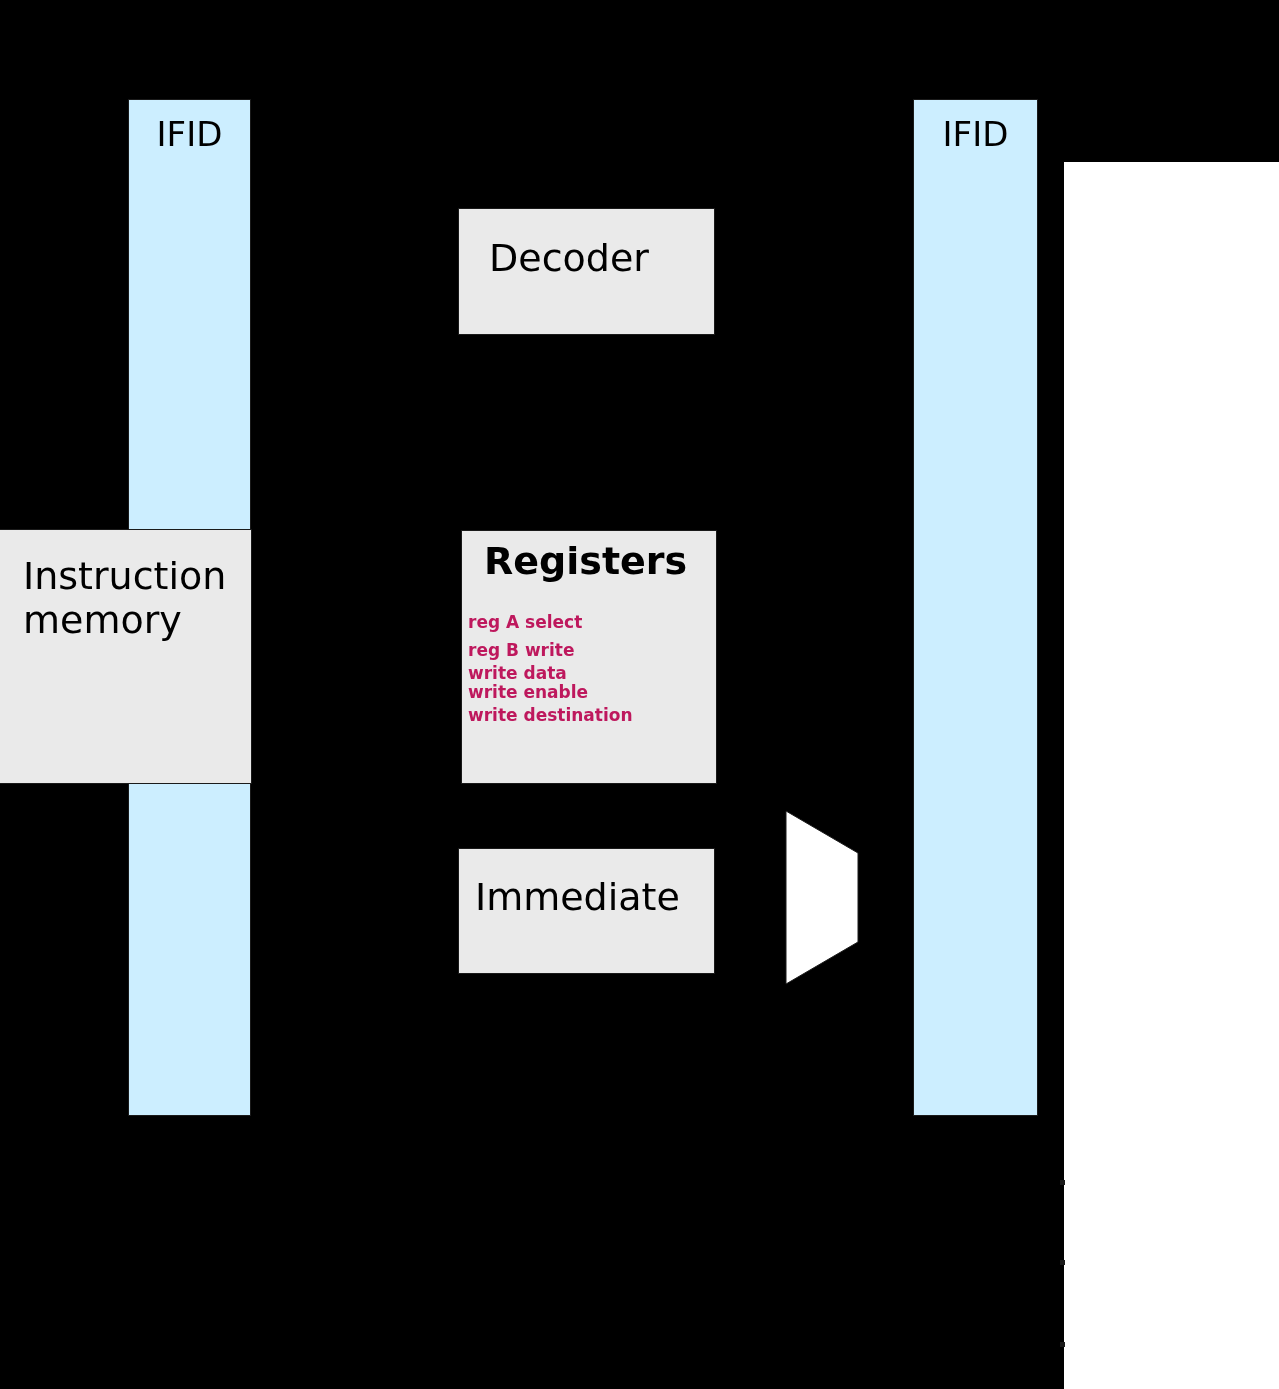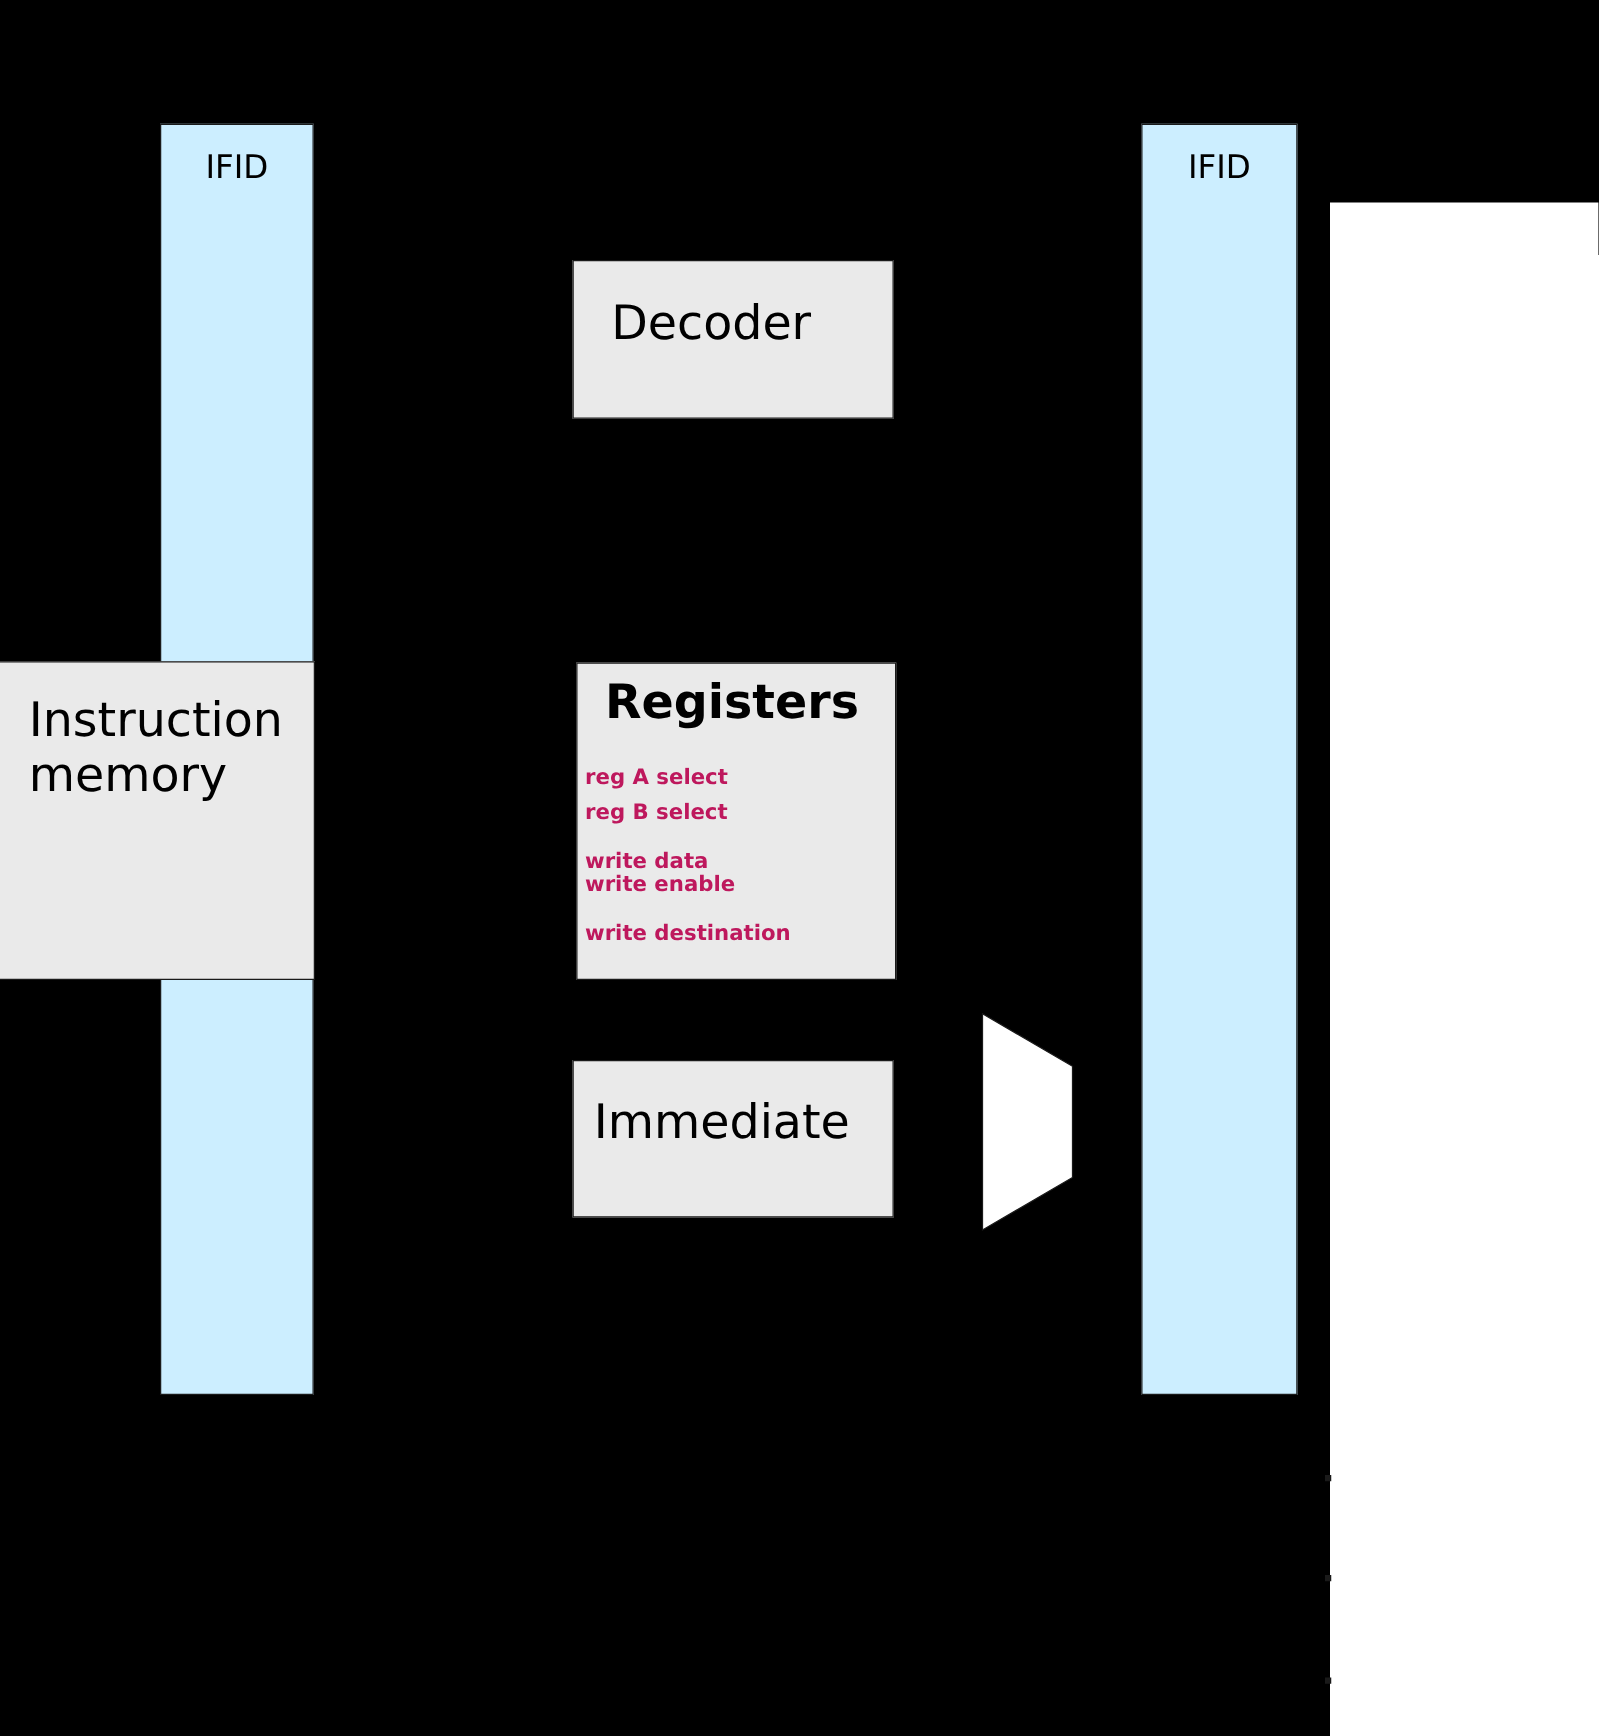--- a/index.html
+++ b/index.html
@@ -26,21 +26,21 @@
     background: #cceeff;
     border: 1px solid #1a1a1a;
     box-sizing: border-box;
   }
   .pipe-bar-label {
     position: absolute;
     top: 14px;
     left: 0;
     right: 0;
     text-align: center;
-    font-size: 26px;
+    font-size: 34px;
     line-height: 40px;
     color: #000000;
   }
   
   .unit-box {
     position: absolute;
     background: #eaeaea;
     border: 1px solid #1a1a1a;
     box-sizing: border-box;
     padding-left: 37px;
@@ -63,21 +63,21 @@
     color: #be185d;
   }
   .port-item {
     display: block;
     white-space: nowrap;
   }
   .port-gap-top {
     margin-top: 9px;
   }
   .port-gap-big {
-    margin-top: 20px;
+    margin-top: 4px;
   }
   
   .mux {
     position: absolute;
   }
   .mux svg {
     display: block;
   }
   
   .line-stub {
@@ -111,21 +111,21 @@
 
   <div class="unit-box" style="left:458px; top:208px; width:257px; height:127px;">
     <div class="unit-title big" style="left:30px; top:27px;">Decoder</div>
   </div>
 
   <div class="unit-box" style="left:461px; top:530px; width:256px; height:254px;font-weight:bold;">
     <div class="unit-title big" style="left:22px; top:8px;">Registers</div>
 
     <div class="port-list" style="top:82px;">
       <span class="port-item">reg A select</span>
-      <span class="port-item port-gap-top">reg B select</span>
+      <span class="port-item port-gap-top">reg B write</span>
       <span class="port-item port-gap-big">write data</span>
       <span class="port-item">write enable</span>
       <span class="port-item port-gap-big">write destination</span>
     </div>
   </div>
 
   <div class="unit-box" style="left:458px; top:848px; width:257px; height:126px;">
     <div class="unit-title big" style="left:16px; top:26px;text-align:right;">Immediate</div>
   </div>
 

